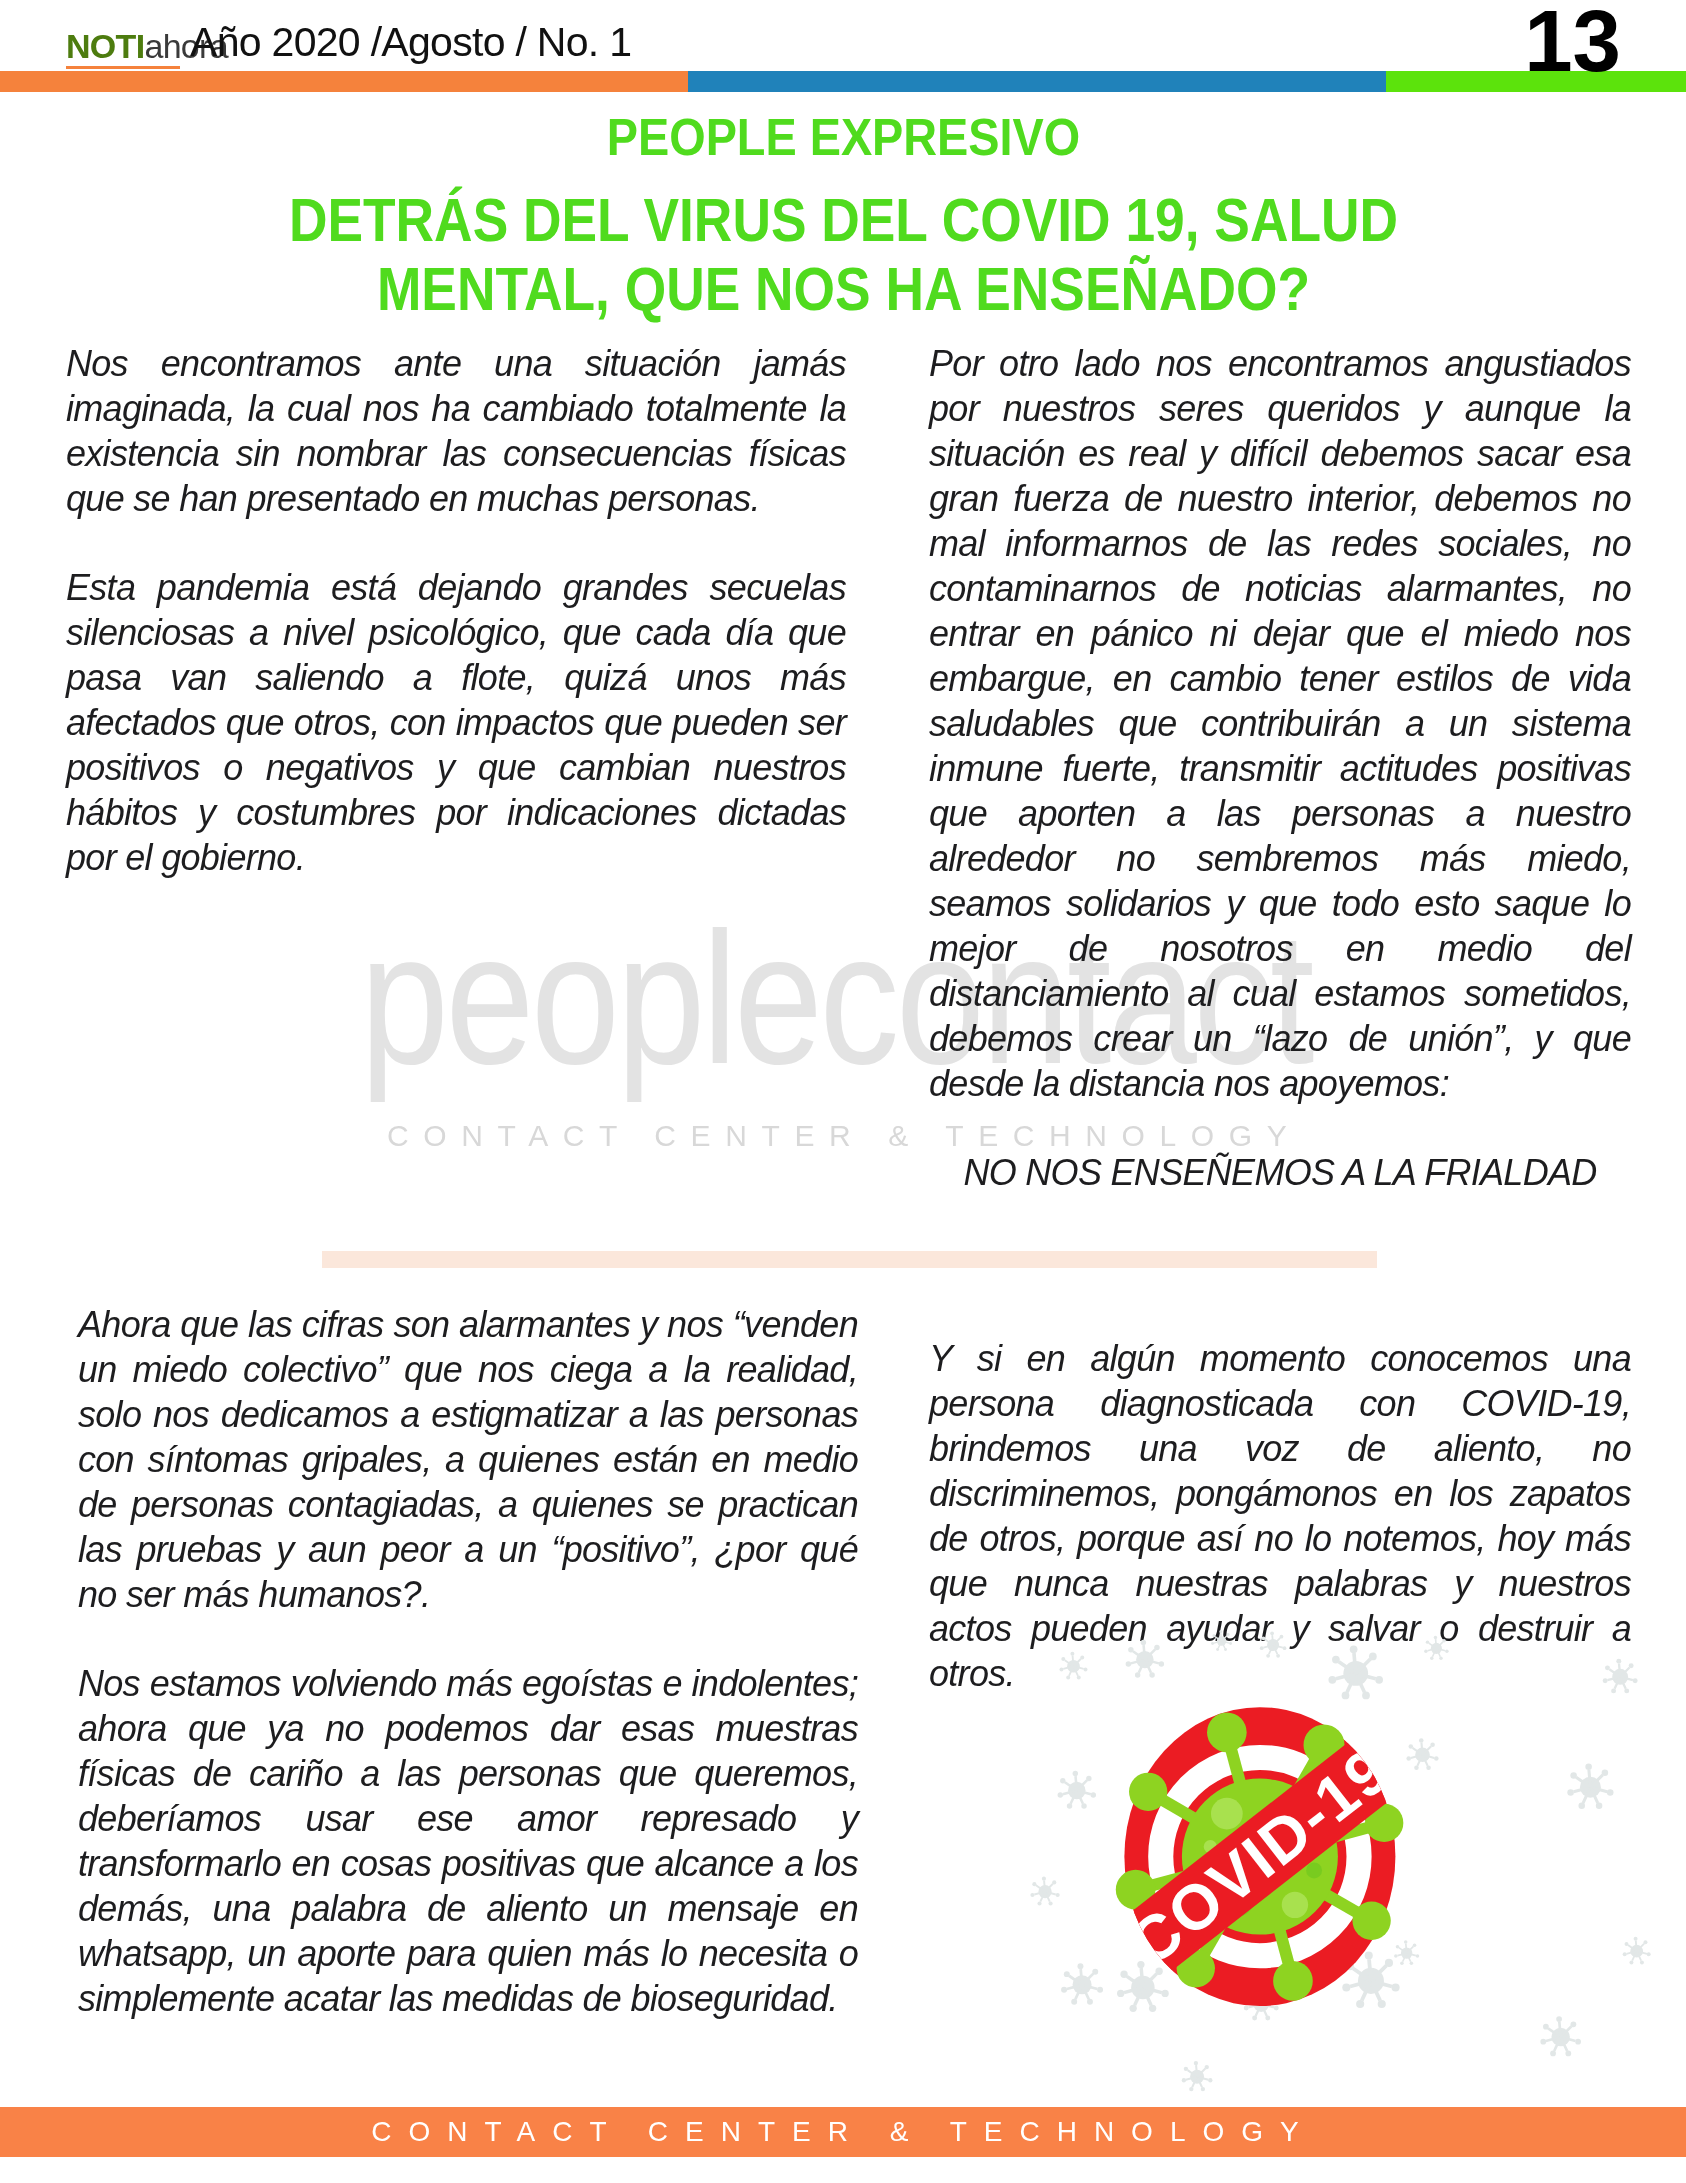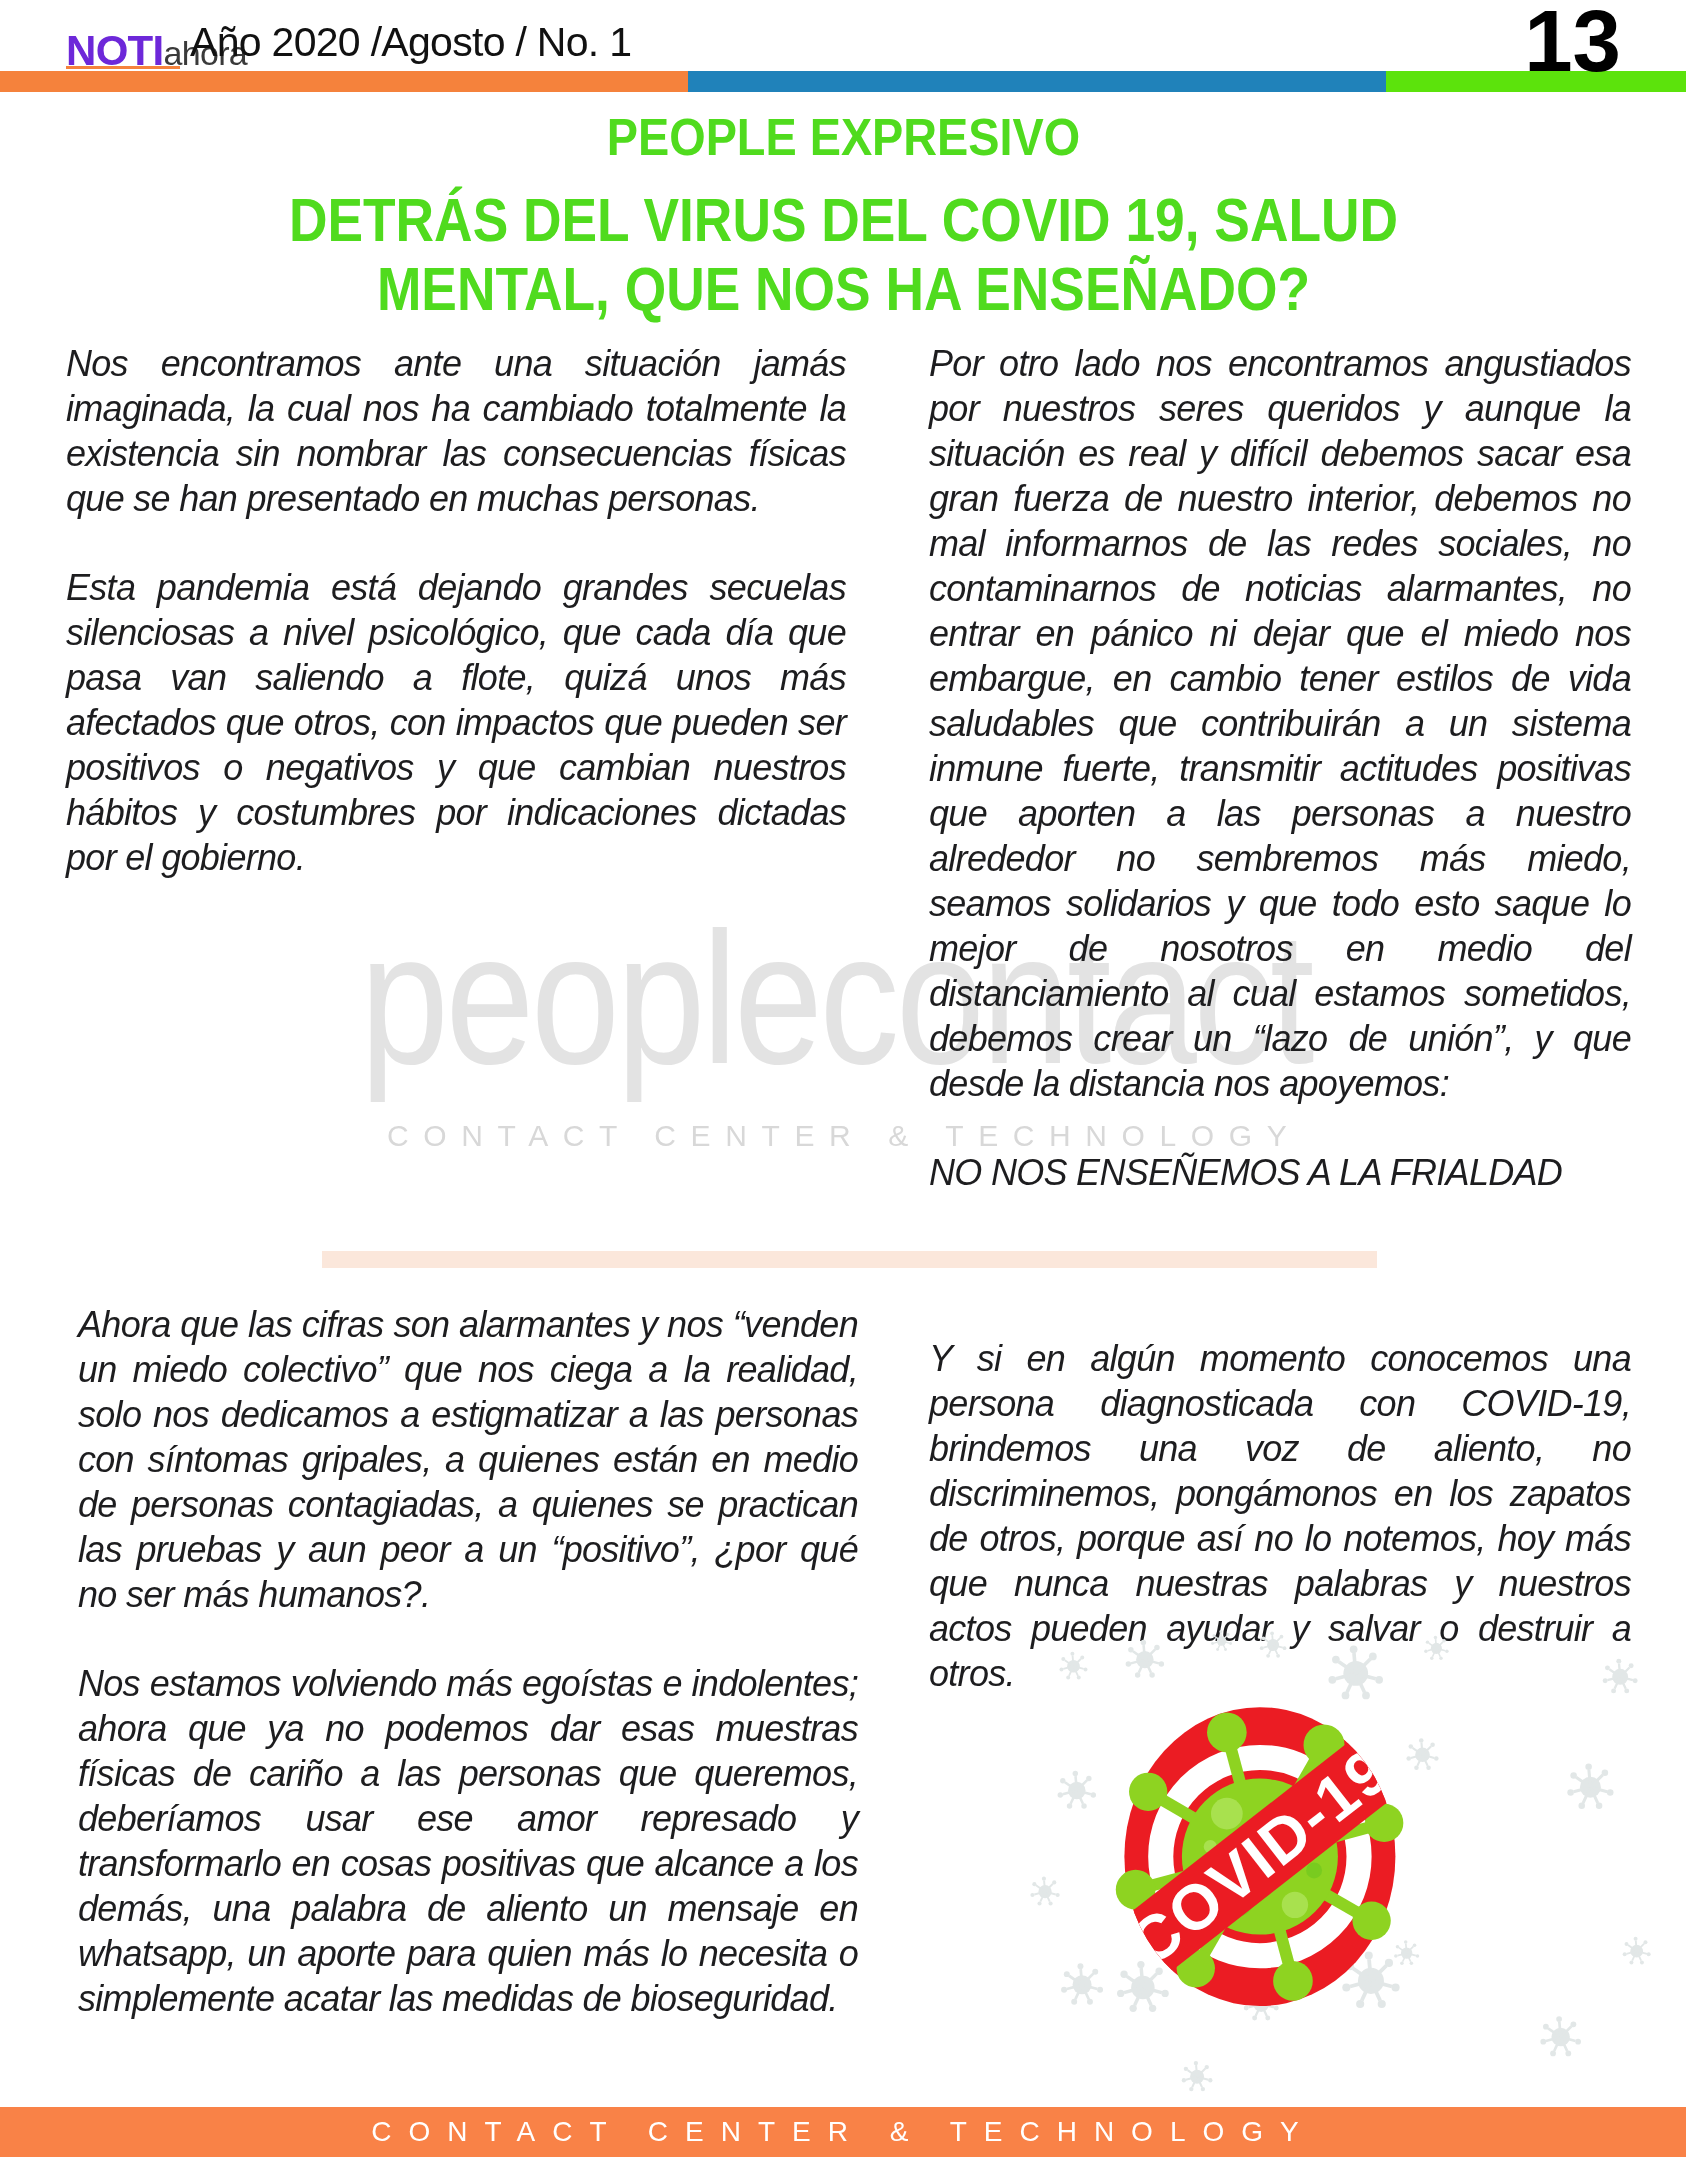--- a/index.html
+++ b/index.html
@@ -1,21 +1,21 @@
 <!DOCTYPE html>
 <html style="font-size:10.6px"><head>
 <meta charset="utf-8">
 <style>
   html,body{margin:0;padding:0;background:#f0f0f0;}
   .page{position:relative;width:1687px;height:2183px;background:#ffffff;overflow:hidden;
         font-family:"Liberation Sans",sans-serif;}
   
   .header{position:absolute;left:66px;top:12px;height:60px;z-index:5;}
   .logo{position:absolute;left:0;top:14.6px;white-space:nowrap;}
-  .logo .noti{color:#6d28d9;font-weight:bold;font-size:42px;letter-spacing:-0.7px;}
+  .logo .noti{color:#4d7c0f;font-weight:bold;font-size:34px;letter-spacing:-0.7px;}
   .logo .people{color:#3a3a3a;font-weight:normal;font-size:34px;letter-spacing:-0.7px;}
   .logo-underline{position:absolute;left:0;top:54px;width:114px;height:2.6px;background:#f5823c;}
   .issue{position:absolute;left:124px;top:6.6px;color:#111111;font-size:41px;letter-spacing:-0.7px;white-space:nowrap;text-align:center;}
   .pagenum{position:absolute;right:66px;top:-9.3px;color:#000000;font-size:87px;font-weight:bold;z-index:5;}
   .topbar{position:absolute;left:0;top:71px;width:1687px;height:21px;z-index:4;display:flex;}
   .topbar .seg1{width:688px;height:100%;}
   .topbar .seg2{width:698px;height:100%;}
   .topbar .seg3{flex:1;height:100%;}
   
   .section-title{position:absolute;left:0;top:107px;width:1687px;text-align:center;
@@ -24,21 +24,21 @@
       font-size:62px;font-weight:bold;color:#50db1e;line-height:69px;transform:scaleX(.86);z-index:5;}
   
   .wm-word{position:absolute;left:360px;top:890px;font-size:188px;color:#e3e3e3;
       letter-spacing:-4px;transform:scaleX(.85);transform-origin:left top;z-index:1;white-space:nowrap;}
   .wm-sub{position:absolute;left:387px;top:1119px;font-size:30px;color:#d8d8d8;
       letter-spacing:14.6px;z-index:1;white-space:nowrap;}
   
   .col{position:absolute;text-align:justify;font-size:36px;line-height:45px;color:#1d1d1f;
       letter-spacing:-0.7px;z-index:2;font-style:italic;}
   .col p{margin:0 0 44px 0;white-space:pre-line;}
-  .col .callout{margin-top:28px;text-align:left;white-space:nowrap;}
+  .col .callout{margin-top:28px;text-align:center;white-space:nowrap;}
   #col-left-top{left:66px;top:341px;width:780px;}
   #col-right-top{left:929px;top:341px;width:702px;}
   #col-left-bottom{left:66px;top:1302px;width:780px;margin-left:12px;}
   #col-right-bottom{left:929px;top:1336px;width:702px;}
   .divider{position:absolute;left:322px;top:1251px;width:1055px;height:16.5px;background:#fbe7db;z-index:3;}
   
   .illus{position:absolute;left:992px;top:1614px;width:668px;height:509px;z-index:2;}
   
   .footer{position:absolute;left:0;top:2107px;width:1687px;height:50px;display:flex;
       align-items:center;justify-content:center;z-index:5;}

